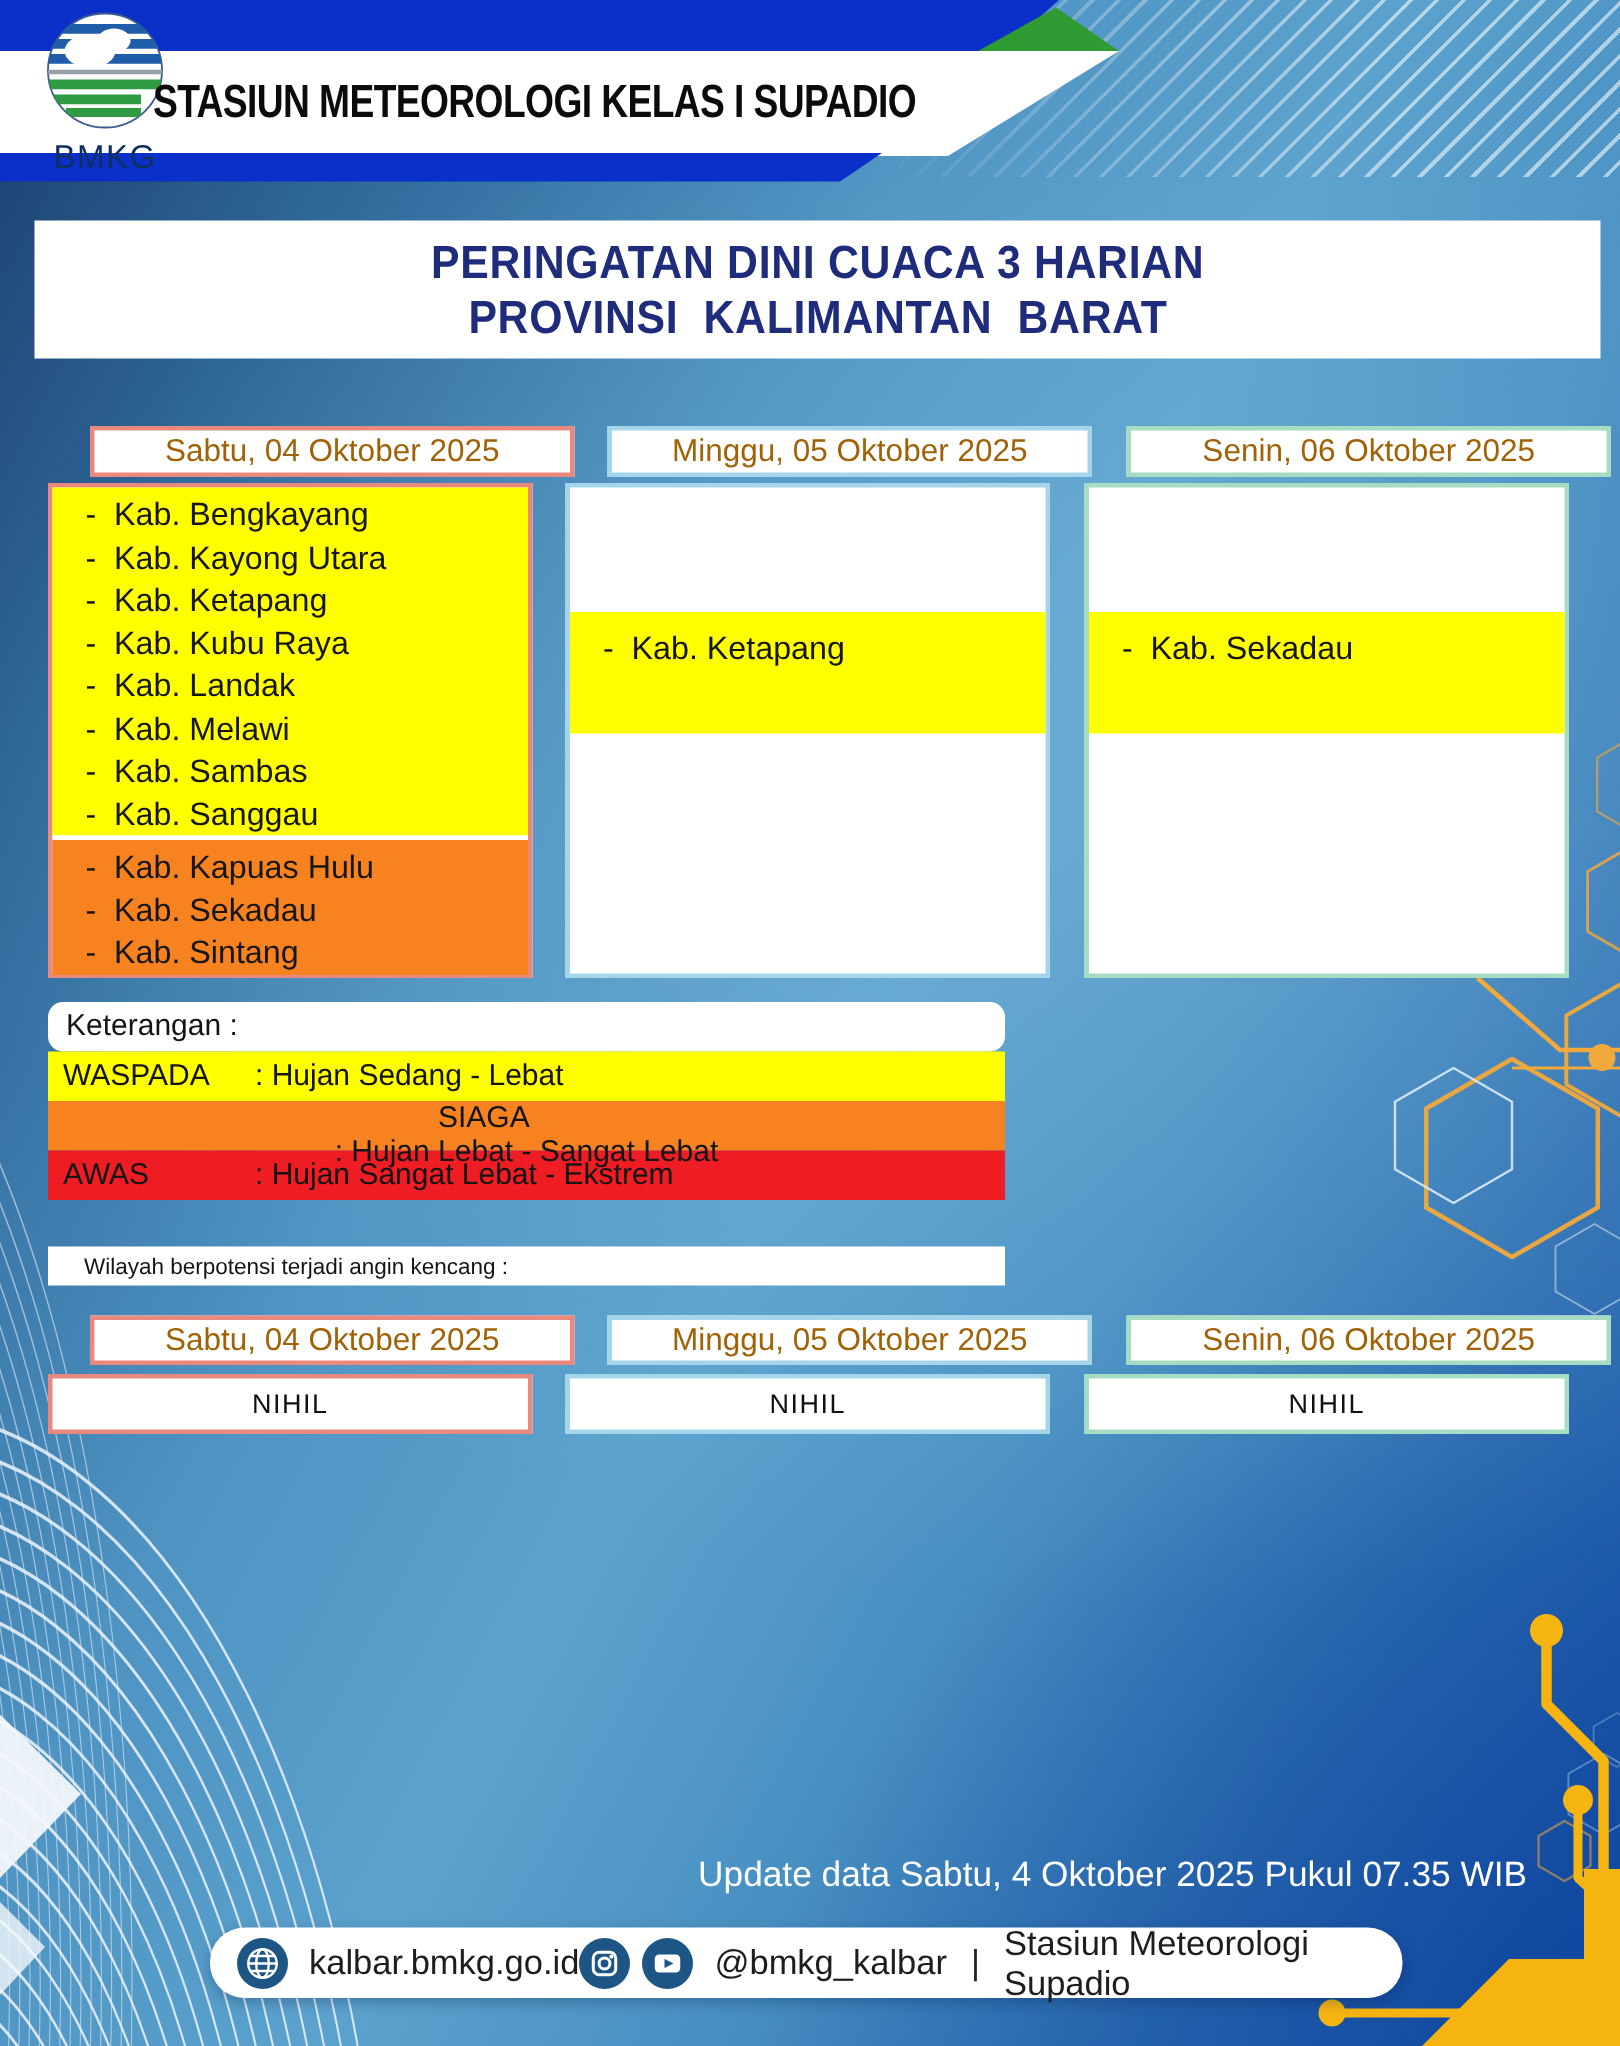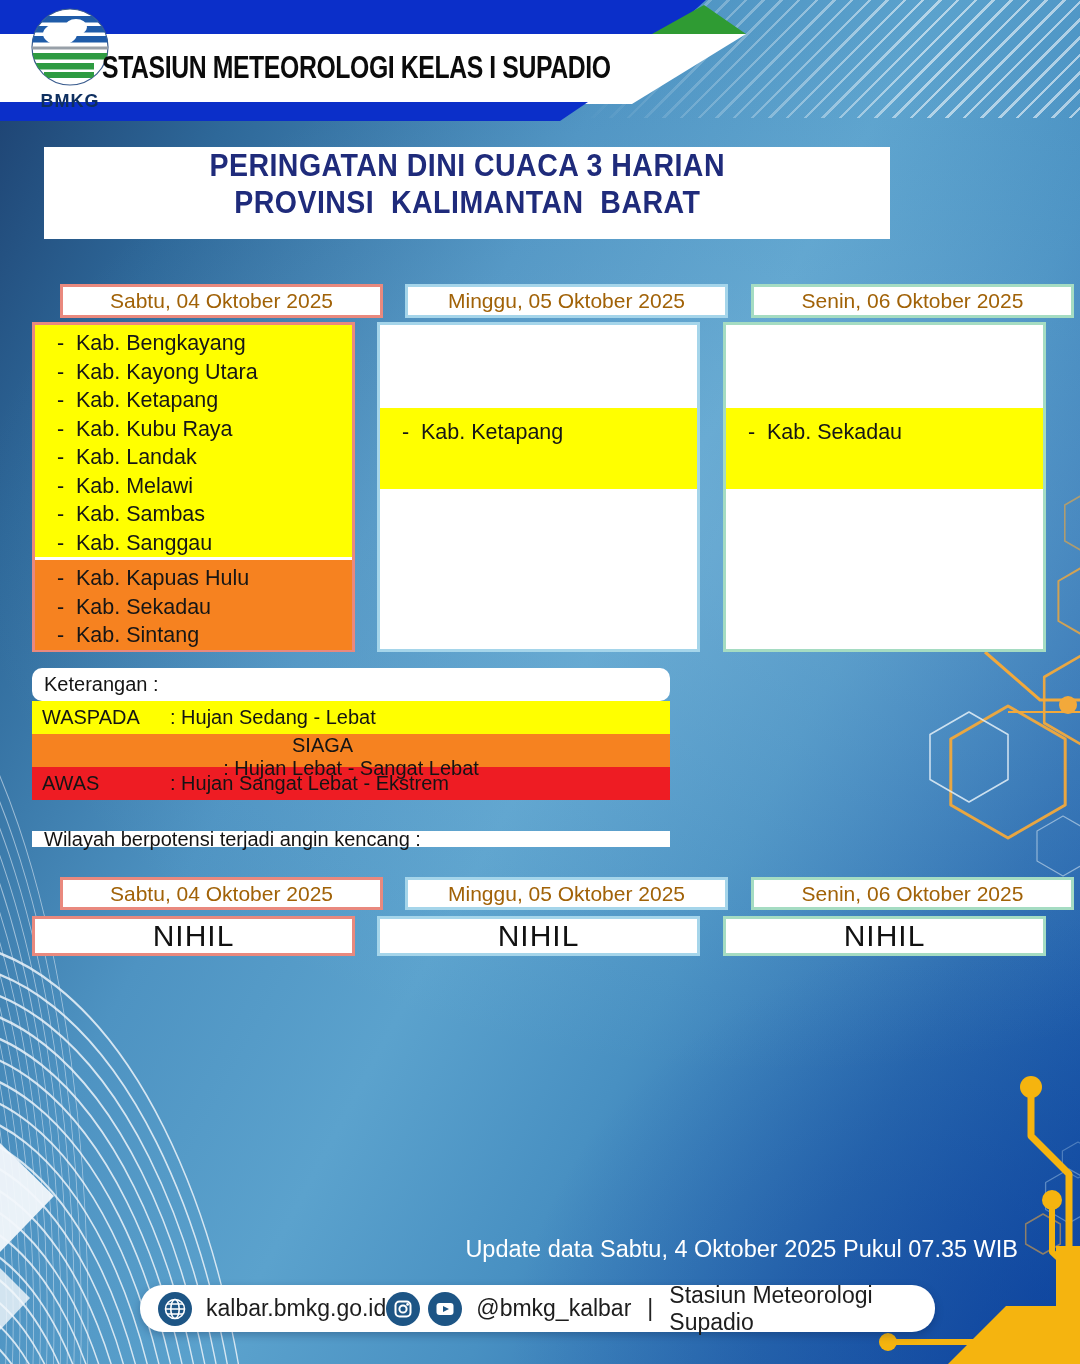--- a/index.html
+++ b/index.html
@@ -14,46 +14,46 @@
   
   .stripes{
     position:absolute;top:0;right:0;width:615px;height:118px;
     background:repeating-linear-gradient(135deg,rgba(255,255,255,0) 0 10px,rgba(255,255,255,.55) 10px 12.5px);
     -webkit-mask-image:linear-gradient(260deg,#000 25%,rgba(0,0,0,0) 82%);
     mask-image:linear-gradient(260deg,#000 25%,rgba(0,0,0,0) 82%);
   }
   .deco-svg{position:absolute;left:0;top:0;pointer-events:none;}
   
   .logo{position:absolute;left:26px;top:8px;width:88px;text-align:center;}
-  .logo-text{font-size:18px;font-weight:bold;color:#0e2f60;letter-spacing:1px;margin-top:1px;}
+  .logo-text{font-size:22px;font-weight:normal;color:#0e2f60;letter-spacing:1px;margin-top:1px;}
   .station{position:absolute;left:102px;top:33px;height:70px;display:flex;align-items:center;}
   .station span{font-size:31px;font-weight:bold;color:#0b0b0b;letter-spacing:-.5px;transform:scaleX(.8);transform-origin:left center;white-space:nowrap;}
   
-  .title-box{position:absolute;left:44px;top:147px;width:846px;height:92px;background:#fff;display:flex;flex-direction:column;align-items:center;}
+  .title-box{position:absolute;left:23px;top:147px;width:1044px;height:92px;background:#fff;display:flex;flex-direction:column;align-items:center;justify-content:center;}
   .title-line{font-size:31px;font-weight:bold;color:#1F2B7B;line-height:37px;letter-spacing:.5px;transform:scaleX(.92);white-space:pre;}
   
   .colw{width:323px;}.c1{left:32px;}.c2{left:377px;}.c3{left:723px;}
   .date-box{position:absolute;top:284px;height:34px;background:#fff;border:3px solid #ccc;box-sizing:border-box;display:flex;align-items:center;justify-content:center;font-size:21px;color:#a16207;margin-left:28px;}
   .col-body{position:absolute;top:322px;height:330px;background:#fff;border:3px solid #ccc;box-sizing:border-box;}
   .body-flex{display:flex;flex-direction:column;}
   .item{display:flex;padding-left:22px;font-size:21.5px;line-height:28.5px;color:#161616;}
   .dash{width:19px;flex:none;text-align:left;}
   .sec-yellow1{height:233px;padding-top:4px;box-sizing:border-box;}
   .sep{height:3px;background:#fff;flex:none;}
   .sec-orange{flex:1;padding-top:4px;box-sizing:border-box;}
   .band{position:absolute;left:0;right:0;top:83px;height:81px;padding-top:10px;box-sizing:border-box;}
   
   .legend{position:absolute;left:32px;top:668px;width:638px;}
   .legend-title{height:33px;background:#fff;display:flex;align-items:center;padding-left:12px;font-size:20px;color:#141414;border-radius:10px;}
   .legend-row{height:33px;display:flex;align-items:center;font-size:20px;color:#141414;}
   .legend-level{width:128px;padding-left:10px;flex:none;}
   
-  .wind-title{position:absolute;left:32px;top:831px;width:638px;height:16px;background:#fff;display:flex;align-items:center;padding-left:12px;font-size:20px;color:#141414;box-sizing:border-box;}
+  .wind-title{position:absolute;left:32px;top:831px;width:638px;height:26px;background:#fff;display:flex;align-items:center;padding-left:24px;font-size:15px;color:#141414;box-sizing:border-box;}
   .wd{top:877px;height:33px;}
-  .nihil{position:absolute;top:916px;height:40px;background:#fff;border:3px solid #ccc;box-sizing:border-box;display:flex;align-items:center;justify-content:center;font-size:30px;letter-spacing:1px;color:#111;}
+  .nihil{position:absolute;top:916px;height:40px;background:#fff;border:3px solid #ccc;box-sizing:border-box;display:flex;align-items:center;justify-content:center;font-size:18px;letter-spacing:1px;color:#111;}
   
   .update{position:absolute;right:62px;top:1236px;font-size:23.5px;color:#fff;}
   .pill{position:absolute;left:140px;top:1285px;width:795px;height:47px;background:#fff;border-radius:23px;display:flex;align-items:center;padding:0 24px 0 18px;box-sizing:border-box;font-size:23px;color:#1d1d1d;box-shadow:0 3px 9px rgba(0,20,60,.28);}
   .icon-circle{width:34px;height:34px;flex:none;}
   .website{margin-left:14px;}
   .ig{margin-left:auto;}
   .yt{margin-left:8px;}
   .handle{margin-left:14px;}
   .sepbar{margin:0 16px;color:#222;}
 </style>

